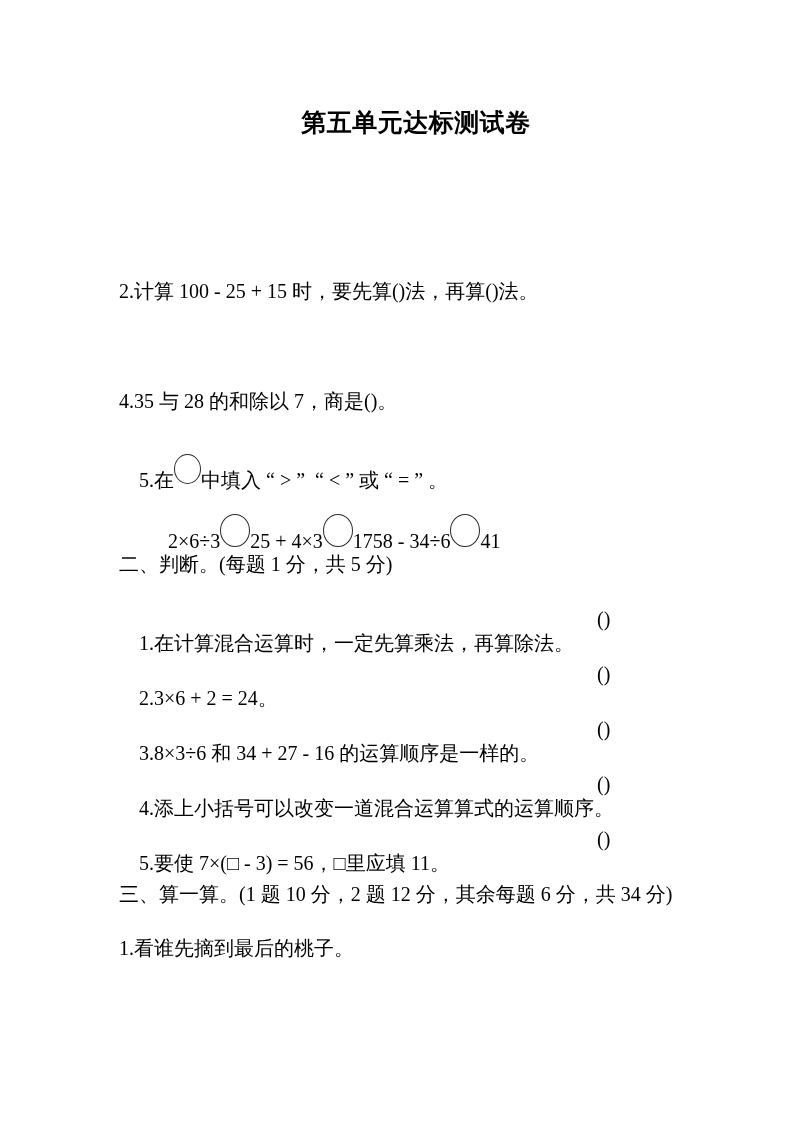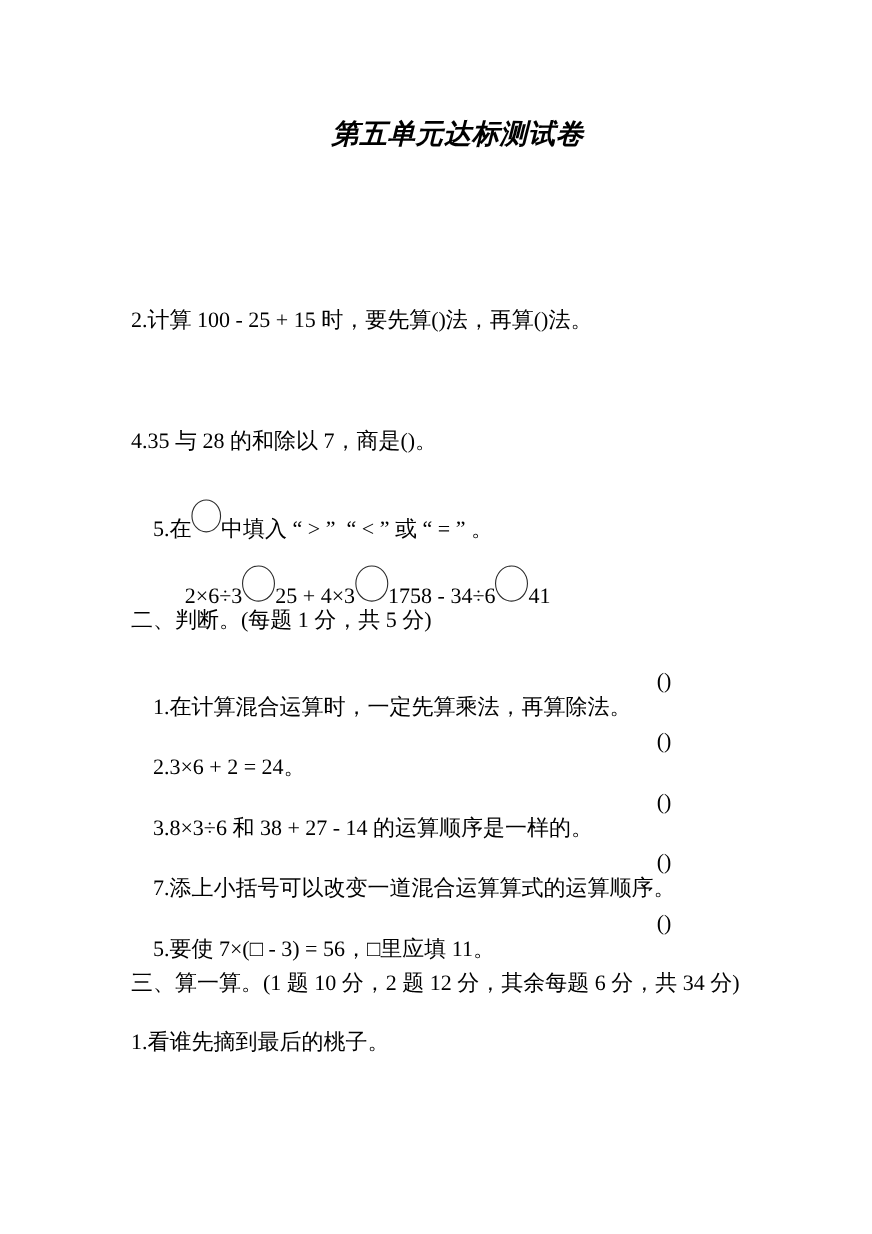--- a/index.html
+++ b/index.html
@@ -18,21 +18,20 @@
     left: 120px;
     width: 592px;
     margin: 0;
     text-align: center;
     font-size: 25px;
     line-height: 28px;
     font-weight: 700;
     letter-spacing: 0.5px;
     font-family: "Liberation Sans", "DejaVu Sans", sans-serif;
     color: #000000;
-    font-style: italic;
   }
   .line {
     position: absolute;
     left: 119px;
     font-size: 20px;
     line-height: 24px;
     white-space: pre;
     color: #000000;
   }
   .indent { left: 148px; }
@@ -74,25 +73,25 @@
 
   <div class="line judge-row" style="top:607px">
     <span>1.在计算混合运算时，一定先算乘法，再算除法。</span>
     <span class="judge-mark">()</span>
   </div>
   <div class="line judge-row" style="top:662px">
     <span>2.3×6 + 2 = 24。</span>
     <span class="judge-mark">()</span>
   </div>
   <div class="line judge-row" style="top:717px">
-    <span>3.8×3÷6 和 38 + 27 - 14 的运算顺序是一样的。</span>
+    <span>3.8×3÷6 和 34 + 27 - 16 的运算顺序是一样的。</span>
     <span class="judge-mark">()</span>
   </div>
   <div class="line judge-row" style="top:772px">
-    <span>7.添上小括号可以改变一道混合运算算式的运算顺序。</span>
+    <span>4.添上小括号可以改变一道混合运算算式的运算顺序。</span>
     <span class="judge-mark">()</span>
   </div>
   <div class="line judge-row" style="top:827px">
     <span>5.要使 7×(□ - 3) = 56，□里应填 11。</span>
     <span class="judge-mark">()</span>
   </div>
 
   <div class="line" style="top:882px">三、算一算。(1 题 10 分，2 题 12 分，其余每题 6 分，共 34 分)</div>
   <div class="line" style="top:936px">1.看谁先摘到最后的桃子。</div>
 

